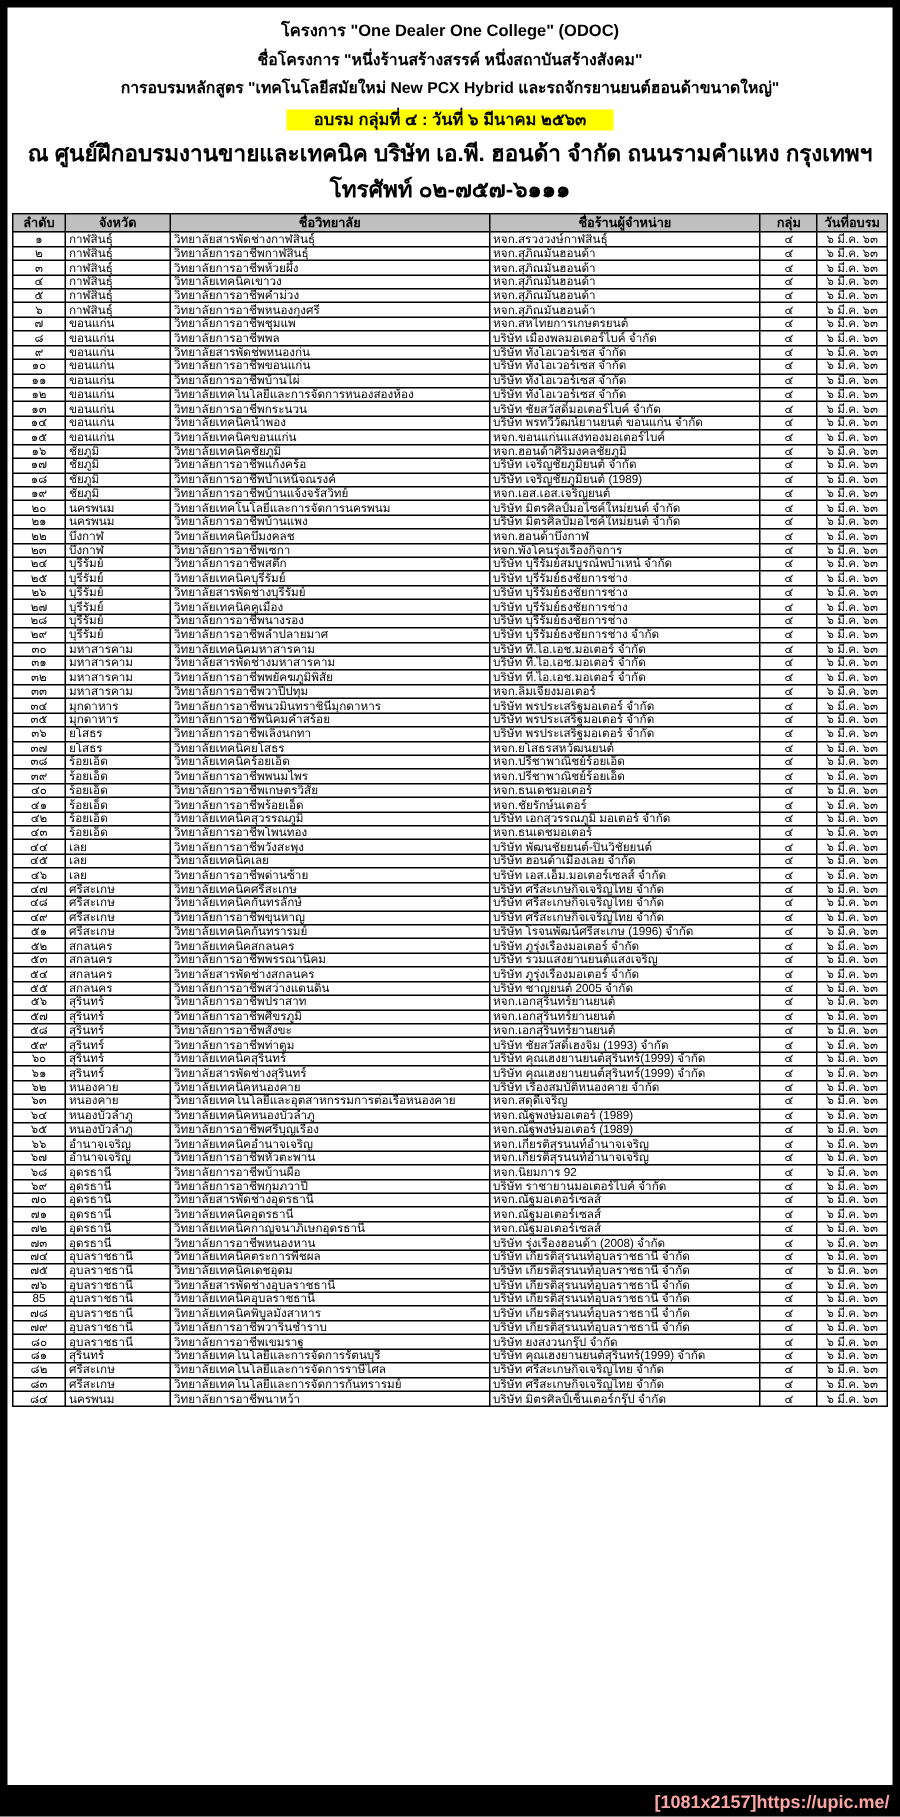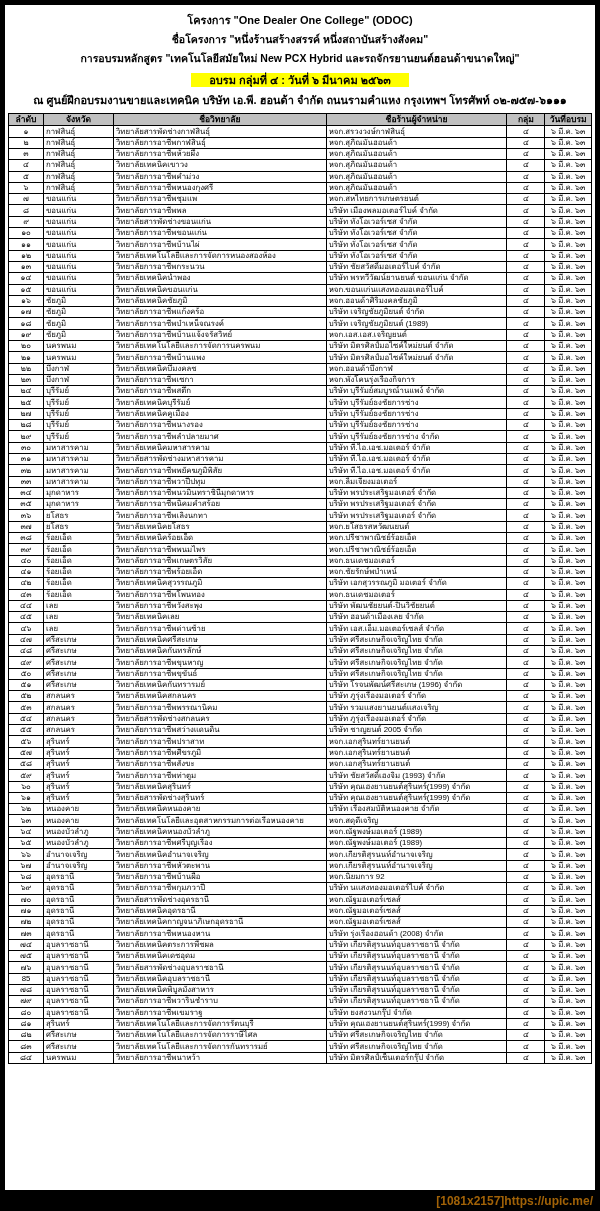--- a/index.html
+++ b/index.html
@@ -22,27 +22,27 @@
   .line-1 { font-weight:bold; font-size:11px;   margin:2px 0 1px; }
   .line-2 { font-weight:bold; font-size:10.5px; margin:2px 0 1px; }
   .line-3 { font-weight:bold; font-size:10.5px; margin:2px 0 1px; }
   .line-4 { margin:3px 0 2px; }
   .line-4 span {
     background:#ffff00;
     font-weight:bold;
     font-size:11px;
     padding:1px 18px;
   }
-  .line-5 { font-weight:bold; font-size:11px; margin:2px 0 4px; }
+  .line-5 { font-weight:bold; font-size:15px; margin:2px 0 4px; }
 
   table.training {
     width:100%;
     border-collapse:collapse;
     table-layout:fixed;
-    height:951px;
+    height:796px;
   }
   table.training th {
     background:#c0c0c0;
     border:1px solid #000;
     font-size:8.5px;
     font-weight:bold;
     padding:1px 2px;
     line-height:1.1;
   }
   table.training td {
@@ -53,21 +53,21 @@
     white-space:nowrap;
     overflow:hidden;
     vertical-align:middle;
   }
   td.c-no, td.c-group, td.c-date { text-align:center; }
   td.c-province, td.c-college, td.c-dealer { text-align:left; }
 
   .watermark {
     position:absolute;
     right:7px; bottom:3px;
-    color:#a16207;
+    color:#fca5a5;
     font-size:12px;
     font-weight:bold;
     letter-spacing:0;
   }
 </style>
 </head>
 <body>
 
 <div class="page">
   <div class="doc-header">
@@ -160,21 +160,21 @@
           <td class="c-no">๘</td>
           <td class="c-province">ขอนแก่น</td>
           <td class="c-college">วิทยาลัยการอาชีพพล</td>
           <td class="c-dealer">บริษัท เมืองพลมอเตอร์ไบค์ จำกัด</td>
           <td class="c-group">๔</td>
           <td class="c-date">๖ มี.ค. ๖๓</td>
         </tr>
         <tr>
           <td class="c-no">๙</td>
           <td class="c-province">ขอนแก่น</td>
-          <td class="c-college">วิทยาลัยสารพัดช่างขอนแก่น</td>
+          <td class="c-college">วิทยาลัยสารพัดช่พหนองก่น</td>
           <td class="c-dealer">บริษัท ทั่งโอเวอร์เซส จำกัด</td>
           <td class="c-group">๔</td>
           <td class="c-date">๖ มี.ค. ๖๓</td>
         </tr>
         <tr>
           <td class="c-no">๑๐</td>
           <td class="c-province">ขอนแก่น</td>
           <td class="c-college">วิทยาลัยการอาชีพขอนแก่น</td>
           <td class="c-dealer">บริษัท ทั่งโอเวอร์เซส จำกัด</td>
           <td class="c-group">๔</td>
@@ -281,33 +281,41 @@
           <td class="c-province">บึงกาฬ</td>
           <td class="c-college">วิทยาลัยการอาชีพเซกา</td>
           <td class="c-dealer">หจก.พังโคนรุ่งเรืองกิจการ</td>
           <td class="c-group">๔</td>
           <td class="c-date">๖ มี.ค. ๖๓</td>
         </tr>
         <tr>
           <td class="c-no">๒๔</td>
           <td class="c-province">บุรีรัมย์</td>
           <td class="c-college">วิทยาลัยการอาชีพสตึก</td>
-          <td class="c-dealer">บริษัท บุรีรัมย์สมบูรณ์านแพง์ จำกัด</td>
+          <td class="c-dealer">บริษัท บุรีรัมย์สมบูรณ์พบำเหน์ จำกัด</td>
           <td class="c-group">๔</td>
           <td class="c-date">๖ มี.ค. ๖๓</td>
         </tr>
         <tr>
           <td class="c-no">๒๕</td>
           <td class="c-province">บุรีรัมย์</td>
           <td class="c-college">วิทยาลัยเทคนิคบุรีรัมย์</td>
           <td class="c-dealer">บริษัท บุรีรัมย์ธงชัยการช่าง</td>
           <td class="c-group">๔</td>
           <td class="c-date">๖ มี.ค. ๖๓</td>
         </tr>
         <tr>
+          <td class="c-no">๒๖</td>
+          <td class="c-province">บุรีรัมย์</td>
+          <td class="c-college">วิทยาลัยสารพัดช่างบุรีรัมย์</td>
+          <td class="c-dealer">บริษัท บุรีรัมย์ธงชัยการช่าง</td>
+          <td class="c-group">๔</td>
+          <td class="c-date">๖ มี.ค. ๖๓</td>
+        </tr>
+        <tr>
           <td class="c-no">๒๗</td>
           <td class="c-province">บุรีรัมย์</td>
           <td class="c-college">วิทยาลัยเทคนิคคูเมือง</td>
           <td class="c-dealer">บริษัท บุรีรัมย์ธงชัยการช่าง</td>
           <td class="c-group">๔</td>
           <td class="c-date">๖ มี.ค. ๖๓</td>
         </tr>
         <tr>
           <td class="c-no">๒๘</td>
           <td class="c-province">บุรีรัมย์</td>
@@ -409,21 +417,21 @@
           <td class="c-province">ร้อยเอ็ด</td>
           <td class="c-college">วิทยาลัยการอาชีพเกษตรวิสัย</td>
           <td class="c-dealer">หจก.ธนเดชมอเตอร์</td>
           <td class="c-group">๔</td>
           <td class="c-date">๖ มี.ค. ๖๓</td>
         </tr>
         <tr>
           <td class="c-no">๔๑</td>
           <td class="c-province">ร้อยเอ็ด</td>
           <td class="c-college">วิทยาลัยการอาชีพร้อยเอ็ด</td>
-          <td class="c-dealer">หจก.ชัยรักษ์พบำเหน์</td>
+          <td class="c-dealer">หจก.ชัยรักษ์นเตอร์</td>
           <td class="c-group">๔</td>
           <td class="c-date">๖ มี.ค. ๖๓</td>
         </tr>
         <tr>
           <td class="c-no">๔๒</td>
           <td class="c-province">ร้อยเอ็ด</td>
           <td class="c-college">วิทยาลัยเทคนิคสุวรรณภูมิ</td>
           <td class="c-dealer">บริษัท เอกสุวรรณภูมิ มอเตอร์ จำกัด</td>
           <td class="c-group">๔</td>
           <td class="c-date">๖ มี.ค. ๖๓</td>
@@ -478,28 +486,20 @@
         </tr>
         <tr>
           <td class="c-no">๔๙</td>
           <td class="c-province">ศรีสะเกษ</td>
           <td class="c-college">วิทยาลัยการอาชีพขุนหาญ</td>
           <td class="c-dealer">บริษัท ศรีสะเกษกิจเจริญไทย จำกัด</td>
           <td class="c-group">๔</td>
           <td class="c-date">๖ มี.ค. ๖๓</td>
         </tr>
         <tr>
-          <td class="c-no">๕๐</td>
-          <td class="c-province">ศรีสะเกษ</td>
-          <td class="c-college">วิทยาลัยการอาชีพขุขันธ์</td>
-          <td class="c-dealer">บริษัท ศรีสะเกษกิจเจริญไทย จำกัด</td>
-          <td class="c-group">๔</td>
-          <td class="c-date">๖ มี.ค. ๖๓</td>
-        </tr>
-        <tr>
           <td class="c-no">๕๑</td>
           <td class="c-province">ศรีสะเกษ</td>
           <td class="c-college">วิทยาลัยเทคนิคกันทรารมย์</td>
           <td class="c-dealer">บริษัท โรจนพัฒน์ศรีสะเกษ (1996) จำกัด</td>
           <td class="c-group">๔</td>
           <td class="c-date">๖ มี.ค. ๖๓</td>
         </tr>
         <tr>
           <td class="c-no">๕๒</td>
           <td class="c-province">สกลนคร</td>
@@ -633,21 +633,21 @@
           <td class="c-province">อุดรธานี</td>
           <td class="c-college">วิทยาลัยการอาชีพบ้านผือ</td>
           <td class="c-dealer">หจก.นิยมการ 92</td>
           <td class="c-group">๔</td>
           <td class="c-date">๖ มี.ค. ๖๓</td>
         </tr>
         <tr>
           <td class="c-no">๖๙</td>
           <td class="c-province">อุดรธานี</td>
           <td class="c-college">วิทยาลัยการอาชีพกุมภวาปี</td>
-          <td class="c-dealer">บริษัท นแสงทองมอเตอร์ไบค์ จำกัด</td>
+          <td class="c-dealer">บริษัท ราชายานมอเตอร์ไบค์ จำกัด</td>
           <td class="c-group">๔</td>
           <td class="c-date">๖ มี.ค. ๖๓</td>
         </tr>
         <tr>
           <td class="c-no">๗๐</td>
           <td class="c-province">อุดรธานี</td>
           <td class="c-college">วิทยาลัยสารพัดช่างอุดรธานี</td>
           <td class="c-dealer">หจก.ณัฐมอเตอร์เซลส์</td>
           <td class="c-group">๔</td>
           <td class="c-date">๖ มี.ค. ๖๓</td>

